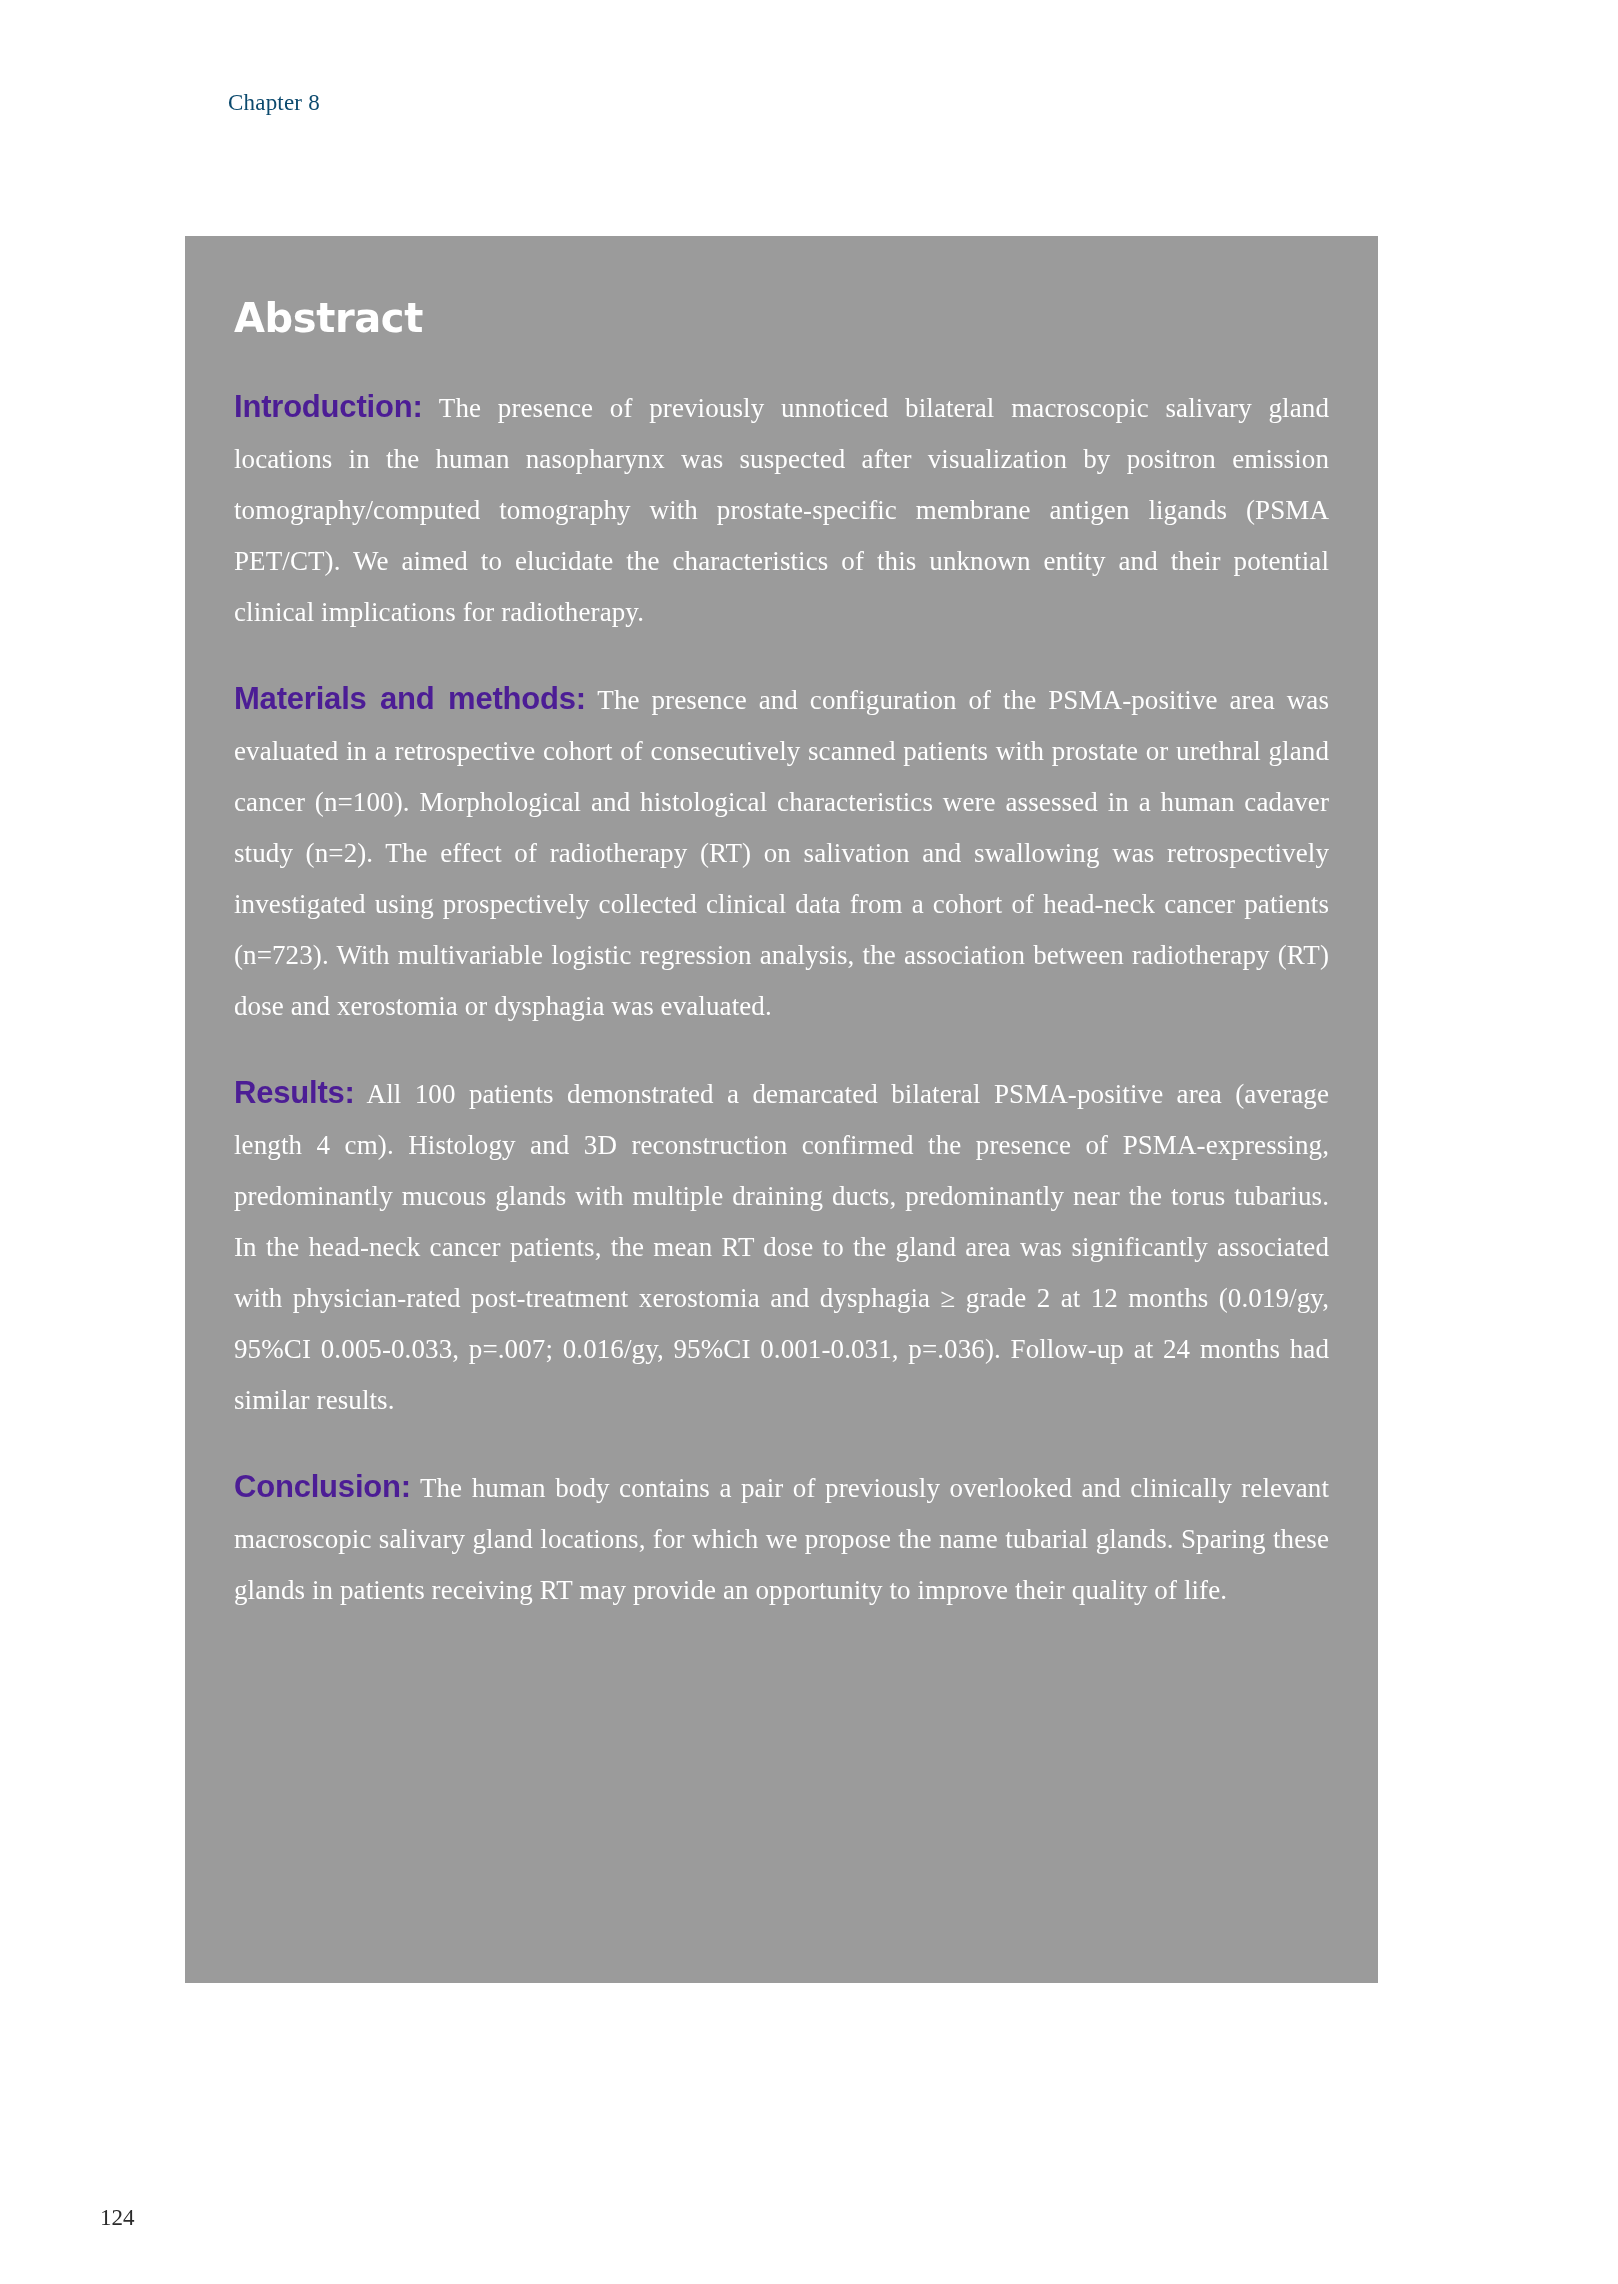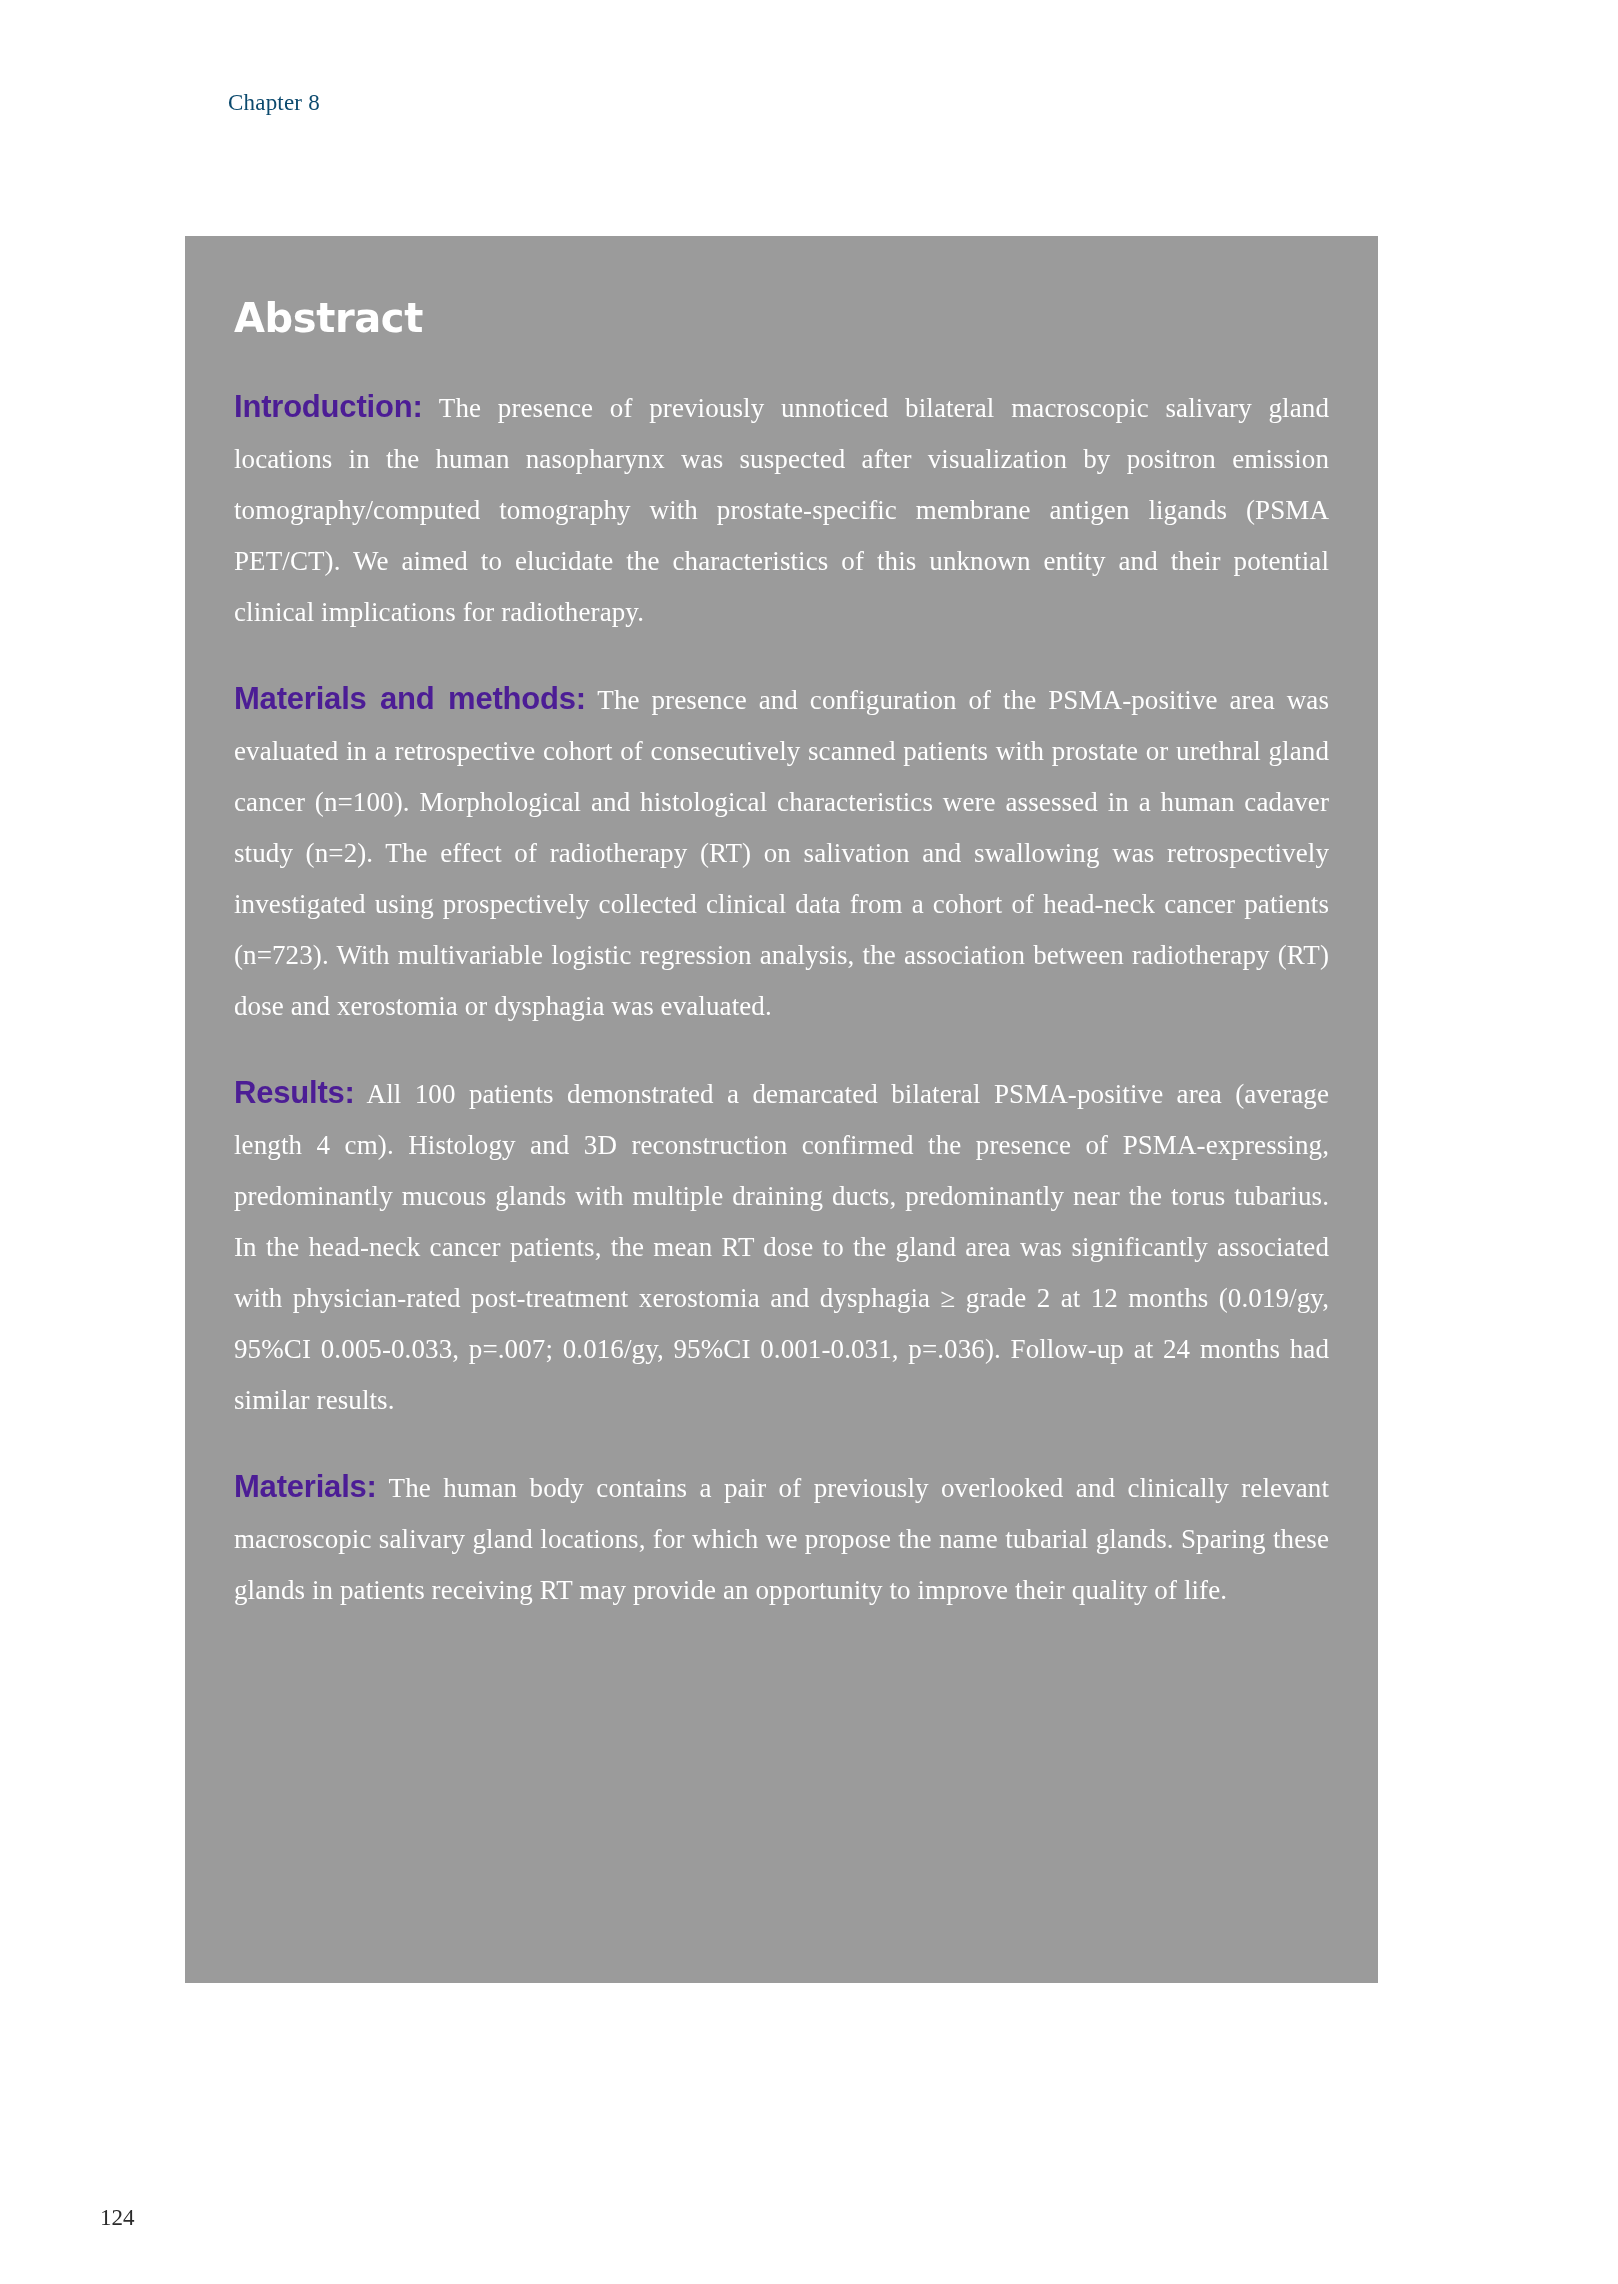--- a/index.html
+++ b/index.html
@@ -88,20 +88,20 @@
   <div class="abstract-box">
 
     <h1 class="abstract-title">Abstract</h1>
 
     <p class="para"><span class="lead">Introduction:</span><span> The presence of previously unnoticed bilateral macroscopic salivary gland locations in the human nasopharynx was suspected after visualization by positron emission tomography/computed tomography with prostate-specific membrane antigen ligands (PSMA PET/CT). We aimed to elucidate the characteristics of this unknown entity and their potential clinical implications for radiotherapy.</span></p>
 
     <p class="para"><span class="lead">Materials and methods:</span><span> The presence and configuration of the PSMA-positive area was evaluated in a retrospective cohort of consecutively scanned patients with prostate or urethral gland cancer (n=100). Morphological and histological characteristics were assessed in a human cadaver study (n=2). The effect of radiotherapy (RT) on salivation and swallowing was retrospectively investigated using prospectively collected clinical data from a cohort of head-neck cancer patients (n=723). With multivariable logistic regression analysis, the association between radiotherapy (RT) dose and xerostomia or dysphagia was evaluated.</span></p>
 
     <p class="para"><span class="lead">Results:</span><span> All 100 patients demonstrated a demarcated bilateral PSMA-positive area (average length 4 cm). Histology and 3D reconstruction confirmed the presence of PSMA-expressing, predominantly mucous glands with multiple draining ducts, predominantly near the torus tubarius. In the head-neck cancer patients, the mean RT dose to the gland area was significantly associated with physician-rated post-treatment xerostomia and dysphagia ≥ grade 2 at 12 months (0.019/gy, 95%CI 0.005-0.033, p=.007; 0.016/gy, 95%CI 0.001-0.031, p=.036). Follow-up at 24 months had similar results.</span></p>
 
-    <p class="para"><span class="lead">Materials:</span><span> The human body contains a pair of previously overlooked and clinically relevant macroscopic salivary gland locations, for which we propose the name tubarial glands. Sparing these glands in patients receiving RT may provide an opportunity to improve their quality of life.</span></p>
+    <p class="para"><span class="lead">Conclusion:</span><span> The human body contains a pair of previously overlooked and clinically relevant macroscopic salivary gland locations, for which we propose the name tubarial glands. Sparing these glands in patients receiving RT may provide an opportunity to improve their quality of life.</span></p>
 
   </div>
 
   <div class="folio">124</div>
 
 </div>
 
 
 </body></html>

